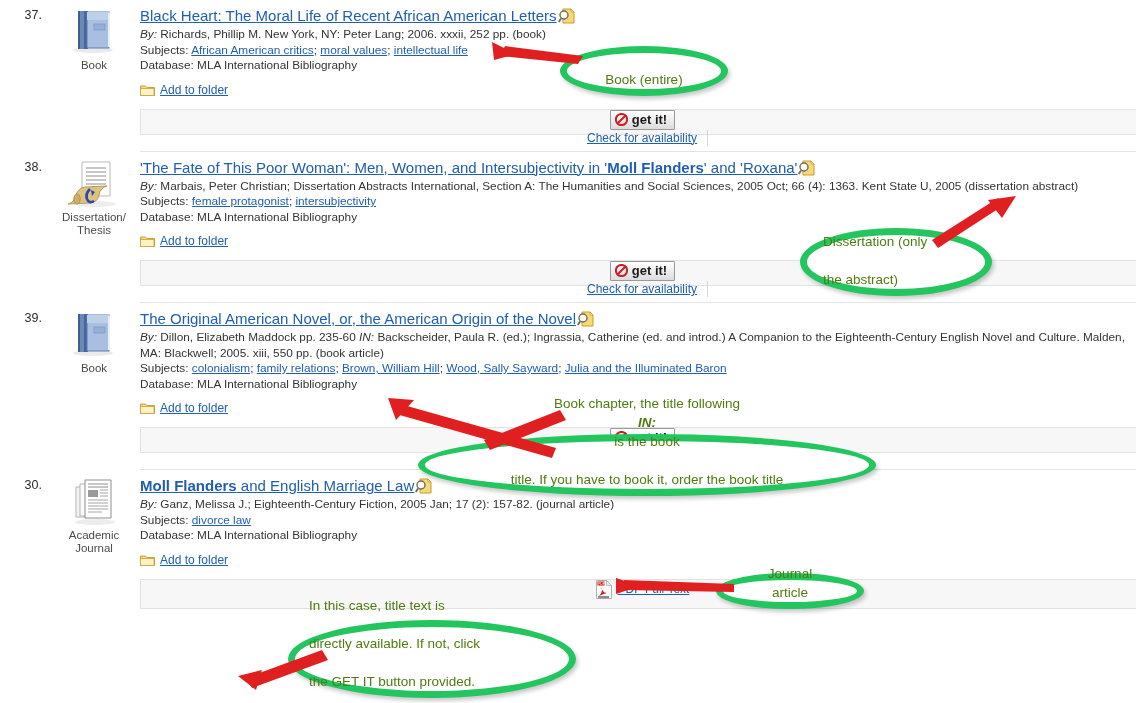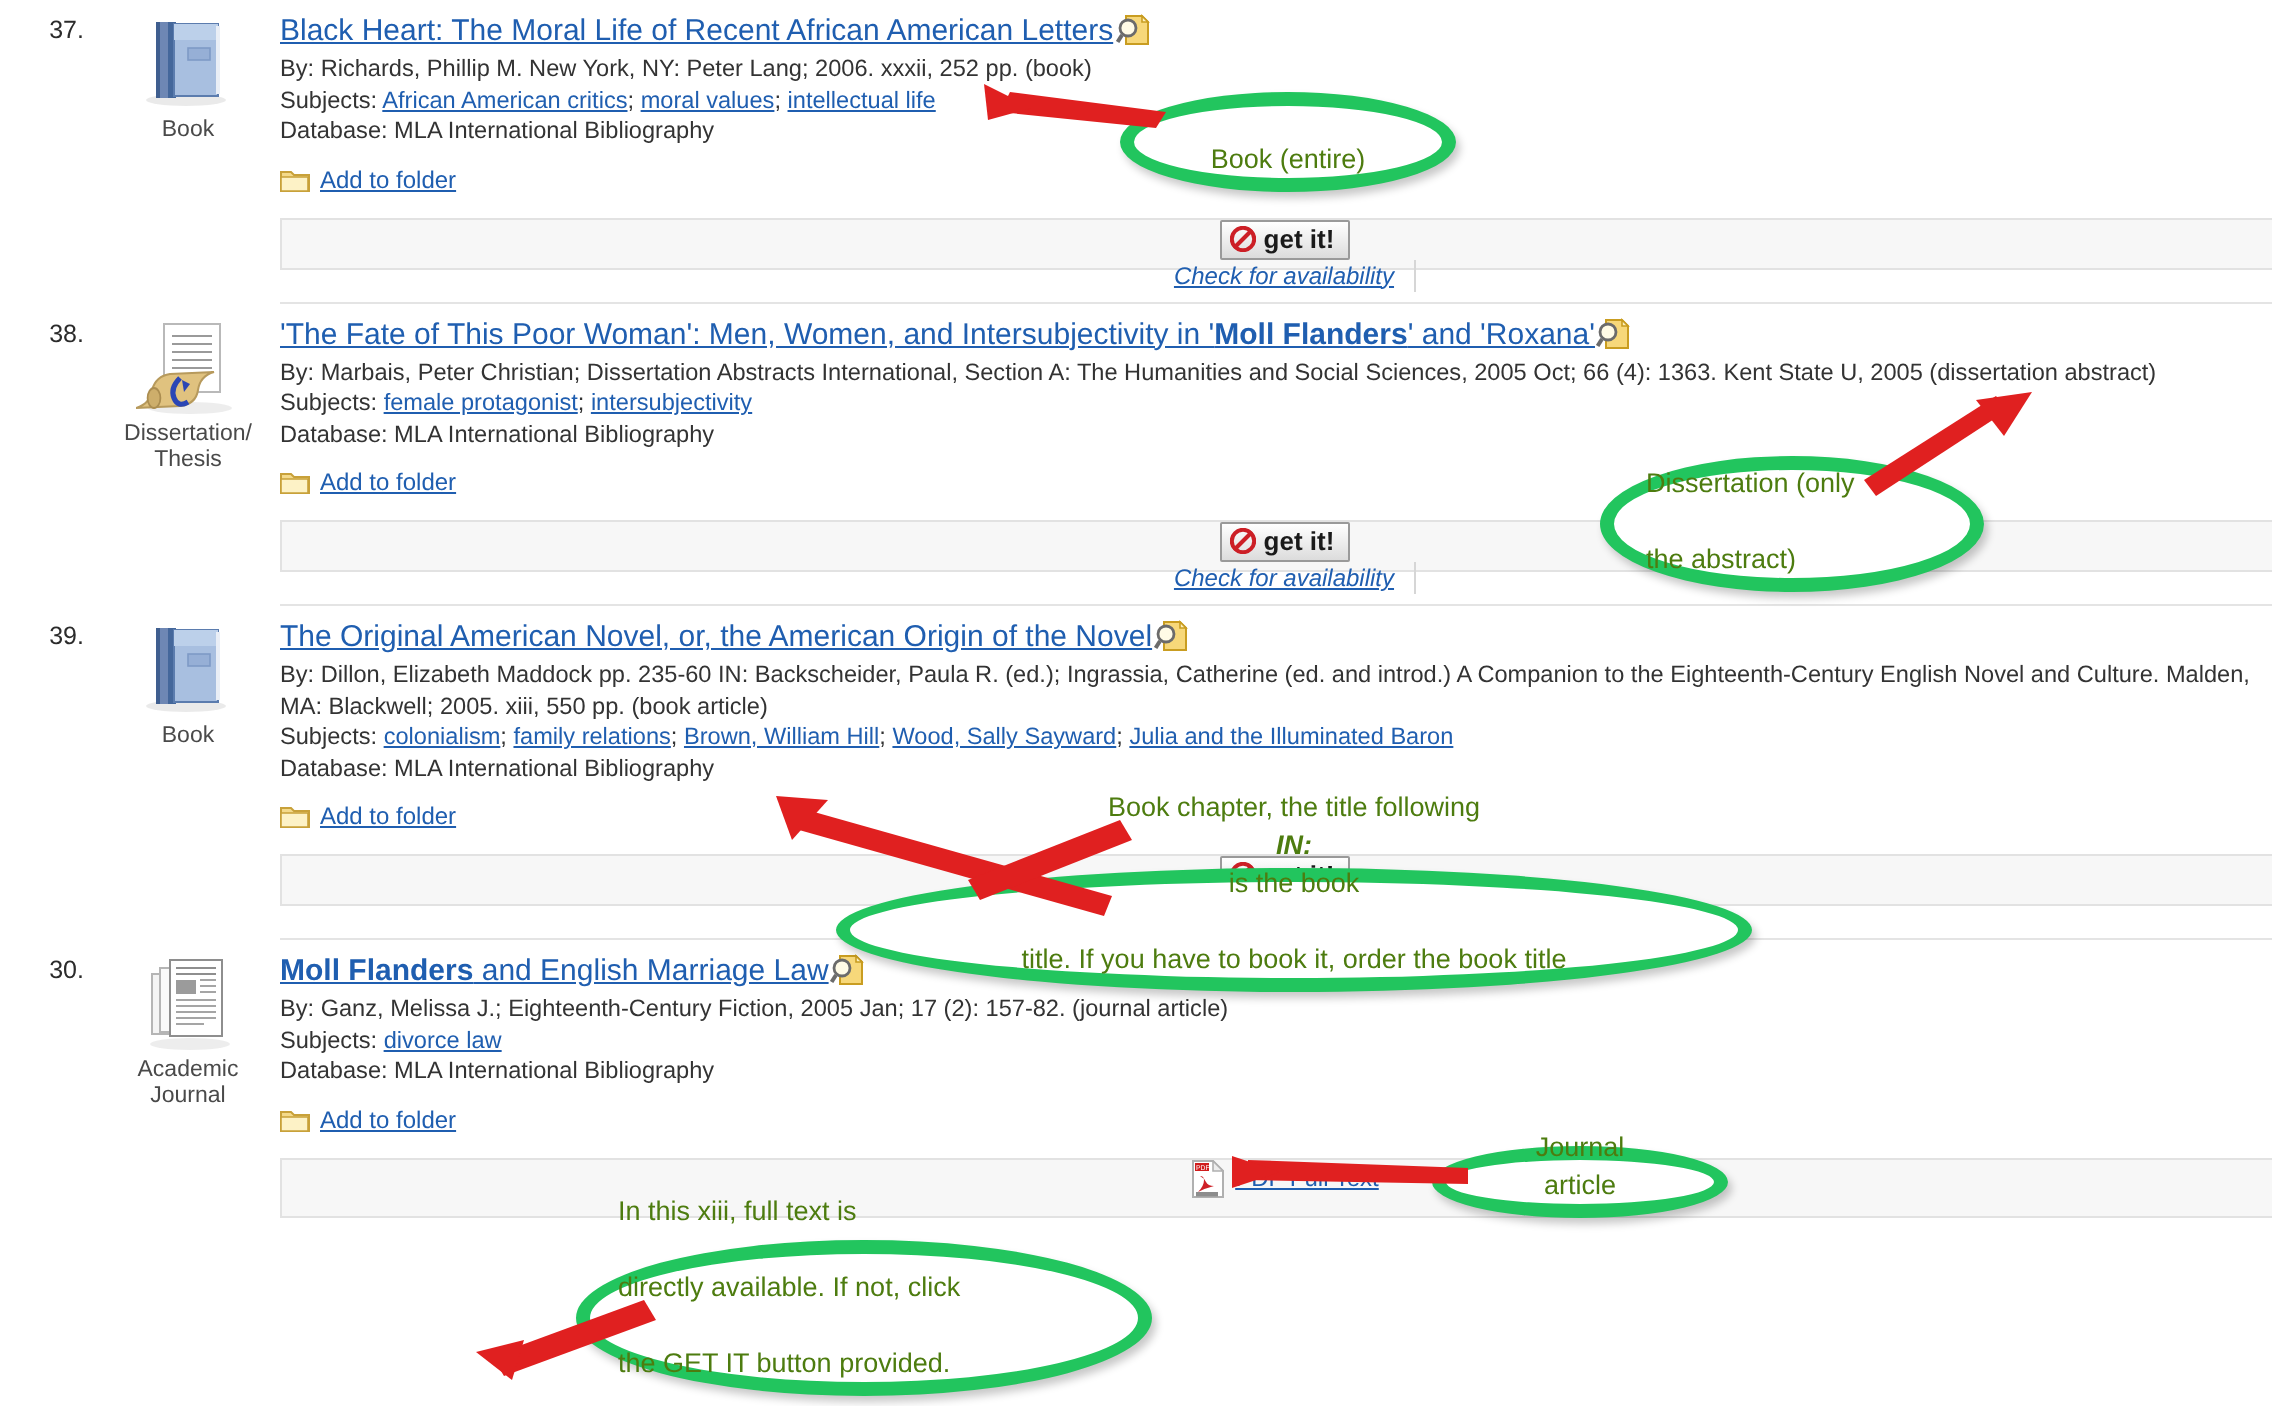--- a/index.html
+++ b/index.html
@@ -64,21 +64,21 @@
     cursor: pointer;
   }
   .result-title .bold { font-weight: bold; }
   .title-line { margin-bottom: 2px; }
 
   .meta {
     font-size: 11.8px;
     line-height: 15.5px;
     color: #333333;
   }
-  .meta .it { }
+  .meta .it { font-style: italic; }
   .subject-link { color: #1f5eb0; text-decoration: underline; cursor: pointer; }
 
   .addfolder {
     margin-top: 9px;
     display: inline-flex;
     align-items: center;
     gap: 5px;
     cursor: pointer;
   }
   .addfolder .label {
@@ -117,21 +117,20 @@
   }
   .check-avail {
     color: #1f5eb0;
     font-size: 12px;
     text-decoration: underline;
     margin-left: 10px;
     padding-right: 10px;
     border-right: 1px solid #d6d6d6;
     cursor: pointer;
     line-height: 16px;
-    font-style: italic;
   }
   .pdf-link {
     display: inline-flex;
     align-items: center;
     gap: 6px;
     cursor: pointer;
   }
   .pdf-link .label {
     color: #1f5eb0;
     font-size: 12px;
@@ -381,21 +380,21 @@
       <span>title. If you have to book it, order the book title</span>
     </span>
   </div>
 
   <div class="annot" style="left:716px; top:573px; width:148px; height:36px;">
     <span>Journal article</span>
   </div>
 
   <div class="annot" style="left:288px; top:620px; width:288px; height:78px; padding:0 14px; text-align:left; justify-content:flex-start;">
     <span>
-      <span>In this xiii, full text is</span><br>
+      <span>In this case, title text is</span><br>
       <span>directly available. If not, click</span><br>
       <span>the GET IT button provided.</span>
     </span>
   </div>
 
   <svg width="1140" height="703" style="position:absolute;left:0;top:0;">
     <g fill="#e02020">
       <path d="M505 46 L583 56 L578 64 L500 56 Z"></path>
       <path d="M492 42 L516 54 L494 60 Z"></path>
 

